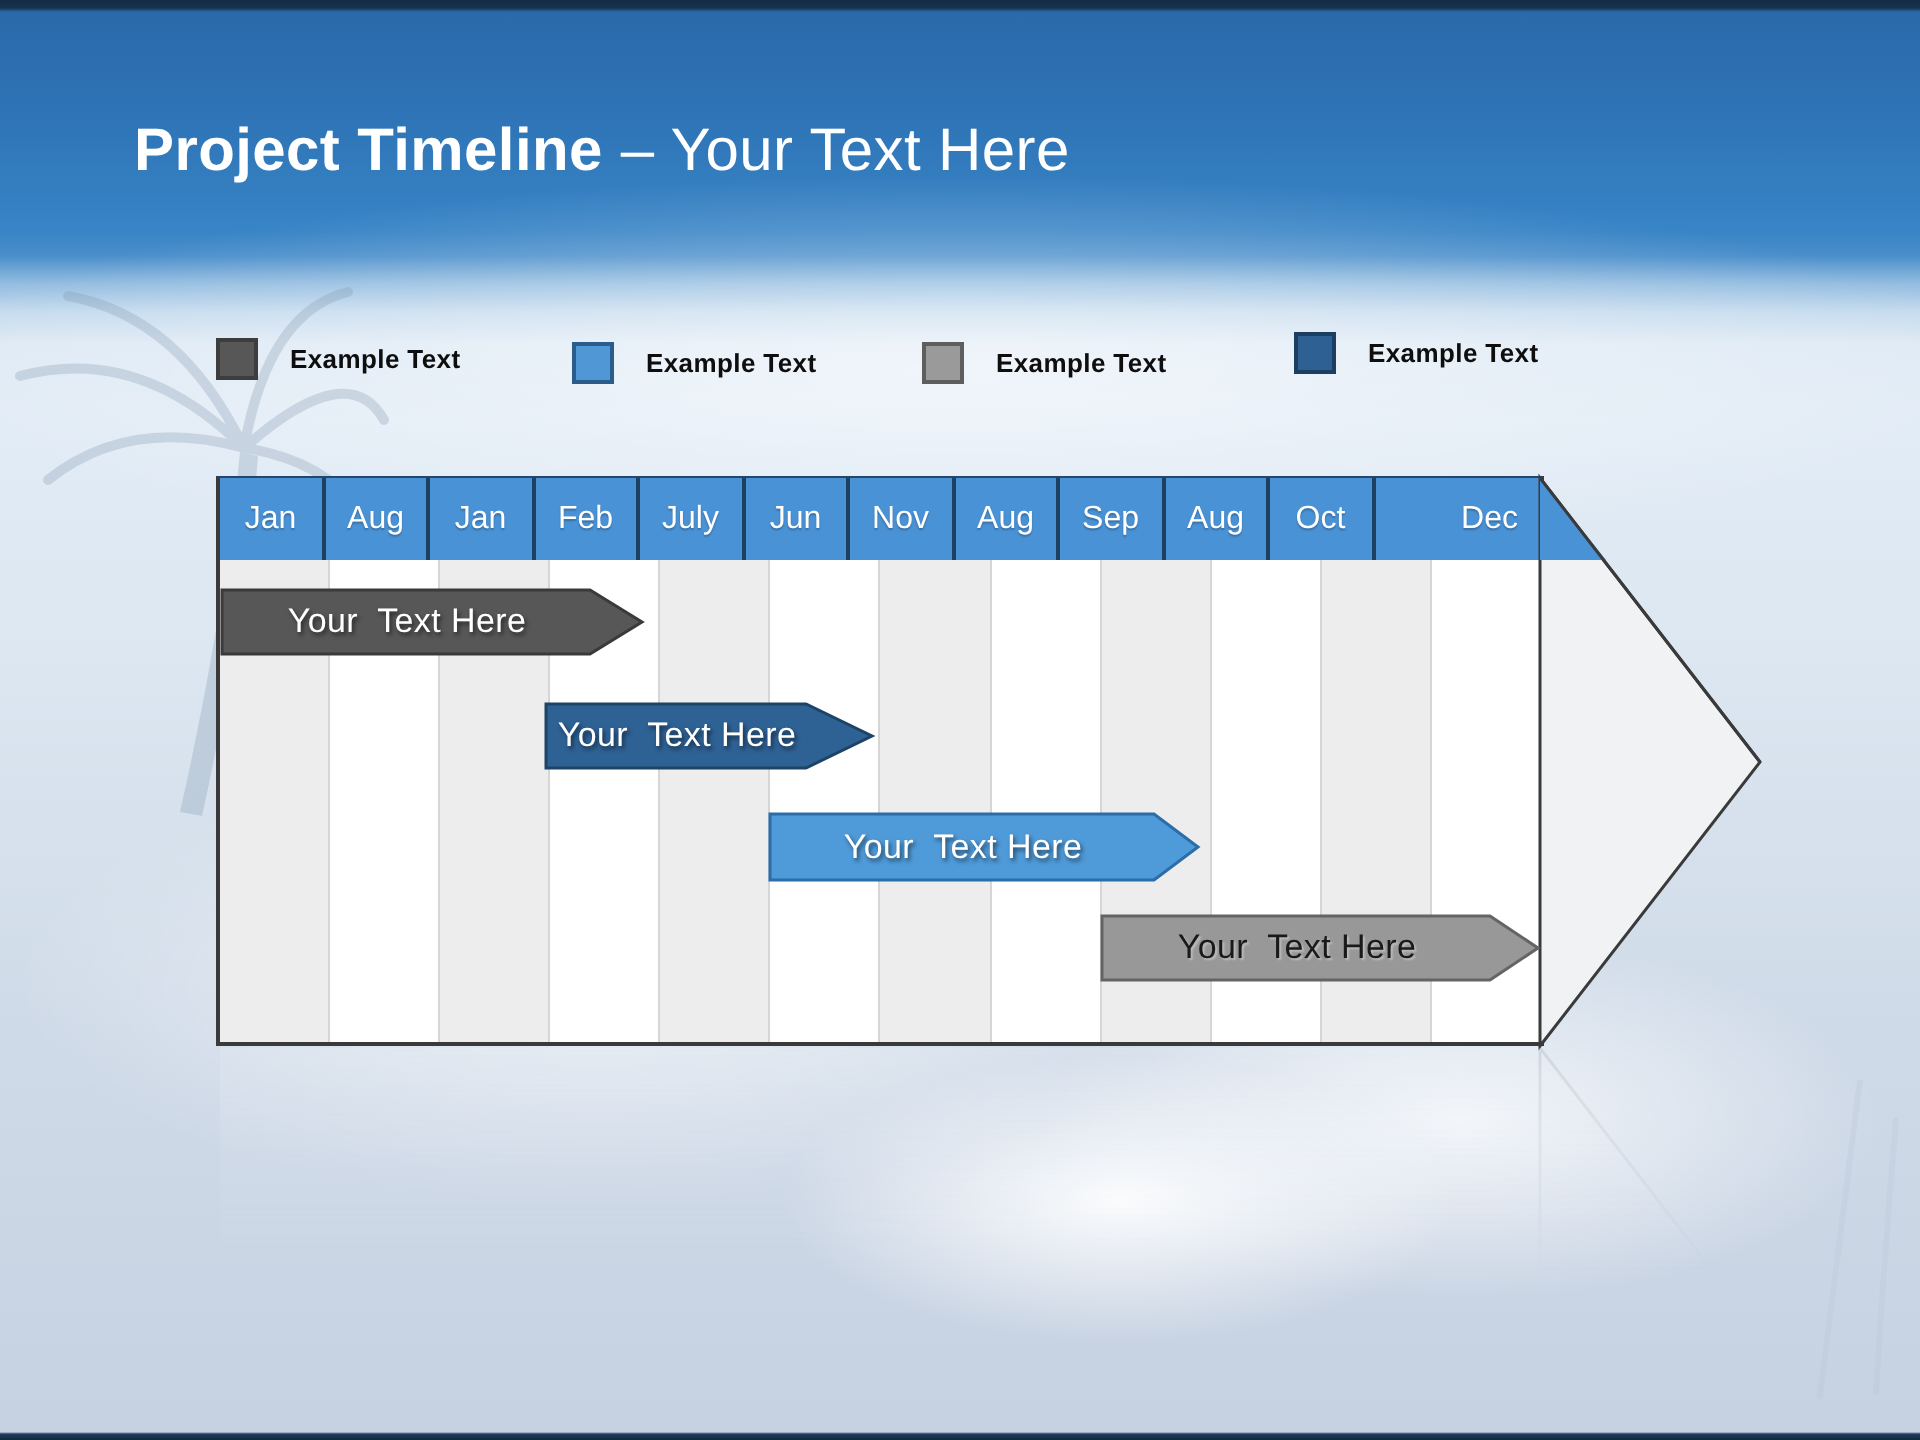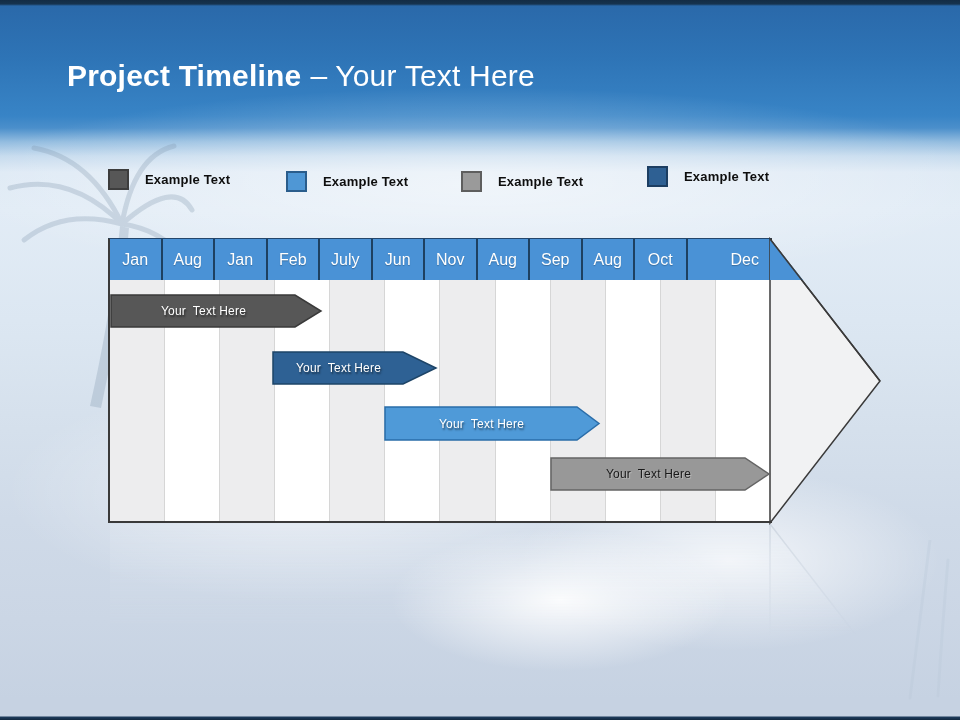--- a/index.html
+++ b/index.html
@@ -38,21 +38,21 @@
   .table-body{display:flex;width:100%;height:241px;}
   .month-col{flex:1 1 0;box-sizing:border-box;border-right:1px solid #d6d6d6;background:#ffffff;}
   .month-col:nth-child(odd){background:#ededee;}
   .month-col:last-child{border-right:none;}
 
   .arrowhead{position:absolute;left:769px;top:236px;}
 
   .bar{position:absolute;}
   .bar svg{position:absolute;left:0;top:0;}
   .bar-label{position:absolute;left:1px;top:0;height:100%;display:flex;align-items:center;justify-content:center;
-             font-size:12px;white-space:pre;letter-spacing:0.2px;}
+             font-size:17px;white-space:pre;letter-spacing:0.2px;}
   .bar-light{text-shadow:1px 1.5px 2px rgba(0,0,0,0.55);}
   .bar-dark{text-shadow:1px 1px 1px rgba(255,255,255,0.35);}
 
   .reflection{position:absolute;left:108px;top:524px;width:780px;height:150px;opacity:0.5;
     -webkit-mask-image:linear-gradient(to bottom, rgba(0,0,0,0.55), rgba(0,0,0,0) 75%);
     mask-image:linear-gradient(to bottom, rgba(0,0,0,0.55), rgba(0,0,0,0) 75%);}
   .refl-band{position:absolute;left:2px;top:0;width:660px;height:150px;background:rgba(243,246,249,0.55);}
   .refl-arrow{position:absolute;left:661px;top:0;}
 </style>
 </head>

